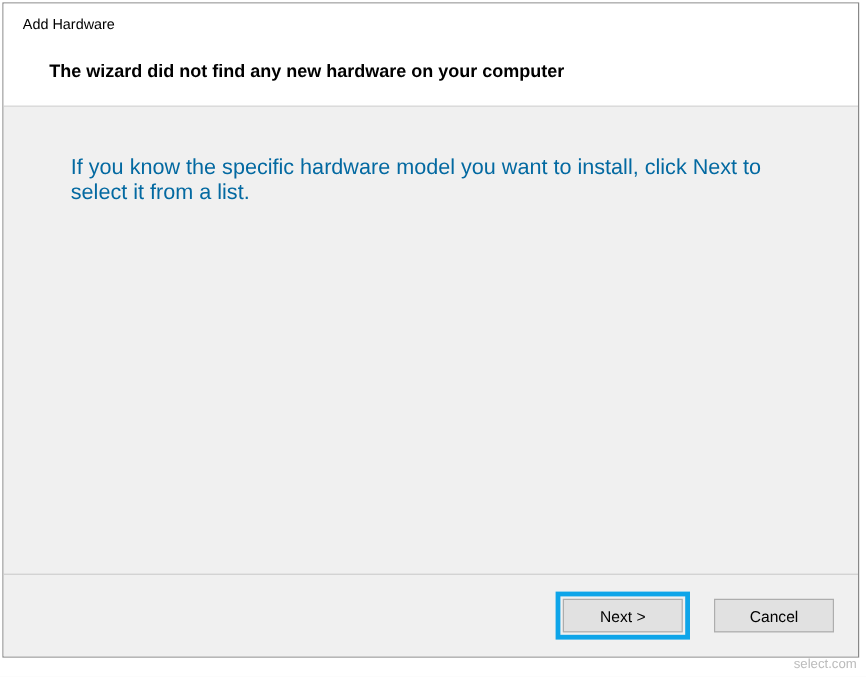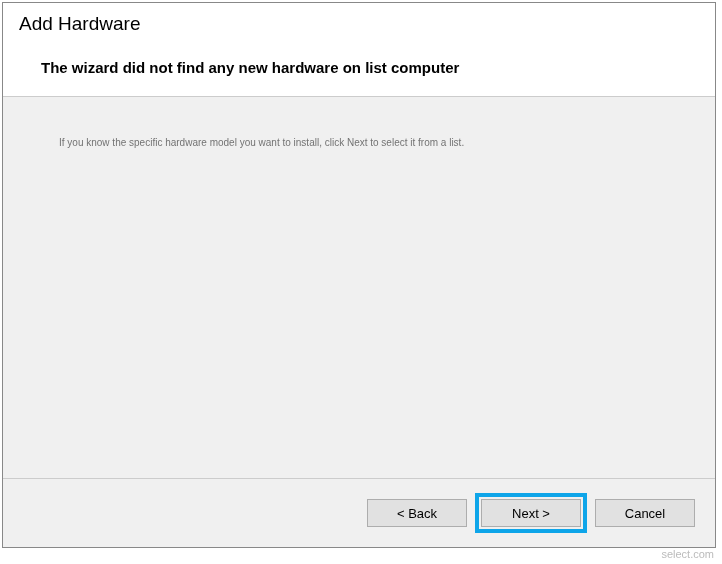--- a/index.html
+++ b/index.html
@@ -25,39 +25,39 @@
       left: 2px;
       display: flex;
       flex-direction: column;
     }
     .header {
       background: #fff;
       padding: 10px 16px 20px 16px;
       border-bottom: 1px solid #ccc;
     }
     .title {
-      font-size: 19px;
+      font-size: 12px;
       font-weight: 400;
       color: #000;
       margin-bottom: 24px;
     }
     .subtitle {
       font-size: 15px;
       font-weight: 700;
       color: #000;
       margin-left: 22px;
     }
     .content {
       flex: 1;
       background: #f0f0f0;
       padding: 40px 56px;
     }
     .instruction {
-      font-size: 10px;
-      color: #737373;
+      font-size: 18px;
+      color: #0369a1;
     }
     .footer {
       background: #f0f0f0;
       border-top: 1px solid #ccc;
       padding: 14px 20px;
       display: flex;
       justify-content: flex-end;
       gap: 8px;
       align-items: center;
     }
@@ -74,43 +74,43 @@
     }
     .highlight-box {
       border: 4px solid #0ea5e9;
       padding: 2px;
       display: inline-flex;
     }
     .highlight-box .btn {
       min-width: 100px;
     }
     .cancel-wrap {
+      margin-left: 12px;
     }
     .watermark {
       position: absolute;
       bottom: 4px;
       right: 8px;
       font-size: 11px;
       color: #bbb;
       font-family: Arial, sans-serif;
     }
   </style>
 </head>
 <body>
 
 <div class="dialog">
   <div class="header">
     <div class="title">Add Hardware</div>
-    <div class="subtitle">The wizard did not find any new hardware on list computer</div>
+    <div class="subtitle">The wizard did not find any new hardware on your computer</div>
   </div>
   <div class="content">
     <div class="instruction">If you know the specific hardware model you want to install, click Next to select it from a list.</div>
   </div>
   <div class="footer">
-    <button class="btn">&lt; Back</button>
     <span class="highlight-box">
       <button class="btn">Next &gt;</button>
     </span>
     <span class="cancel-wrap">
       <button class="btn">Cancel</button>
     </span>
   </div>
 </div>
 
 <div class="watermark">select.com</div>

